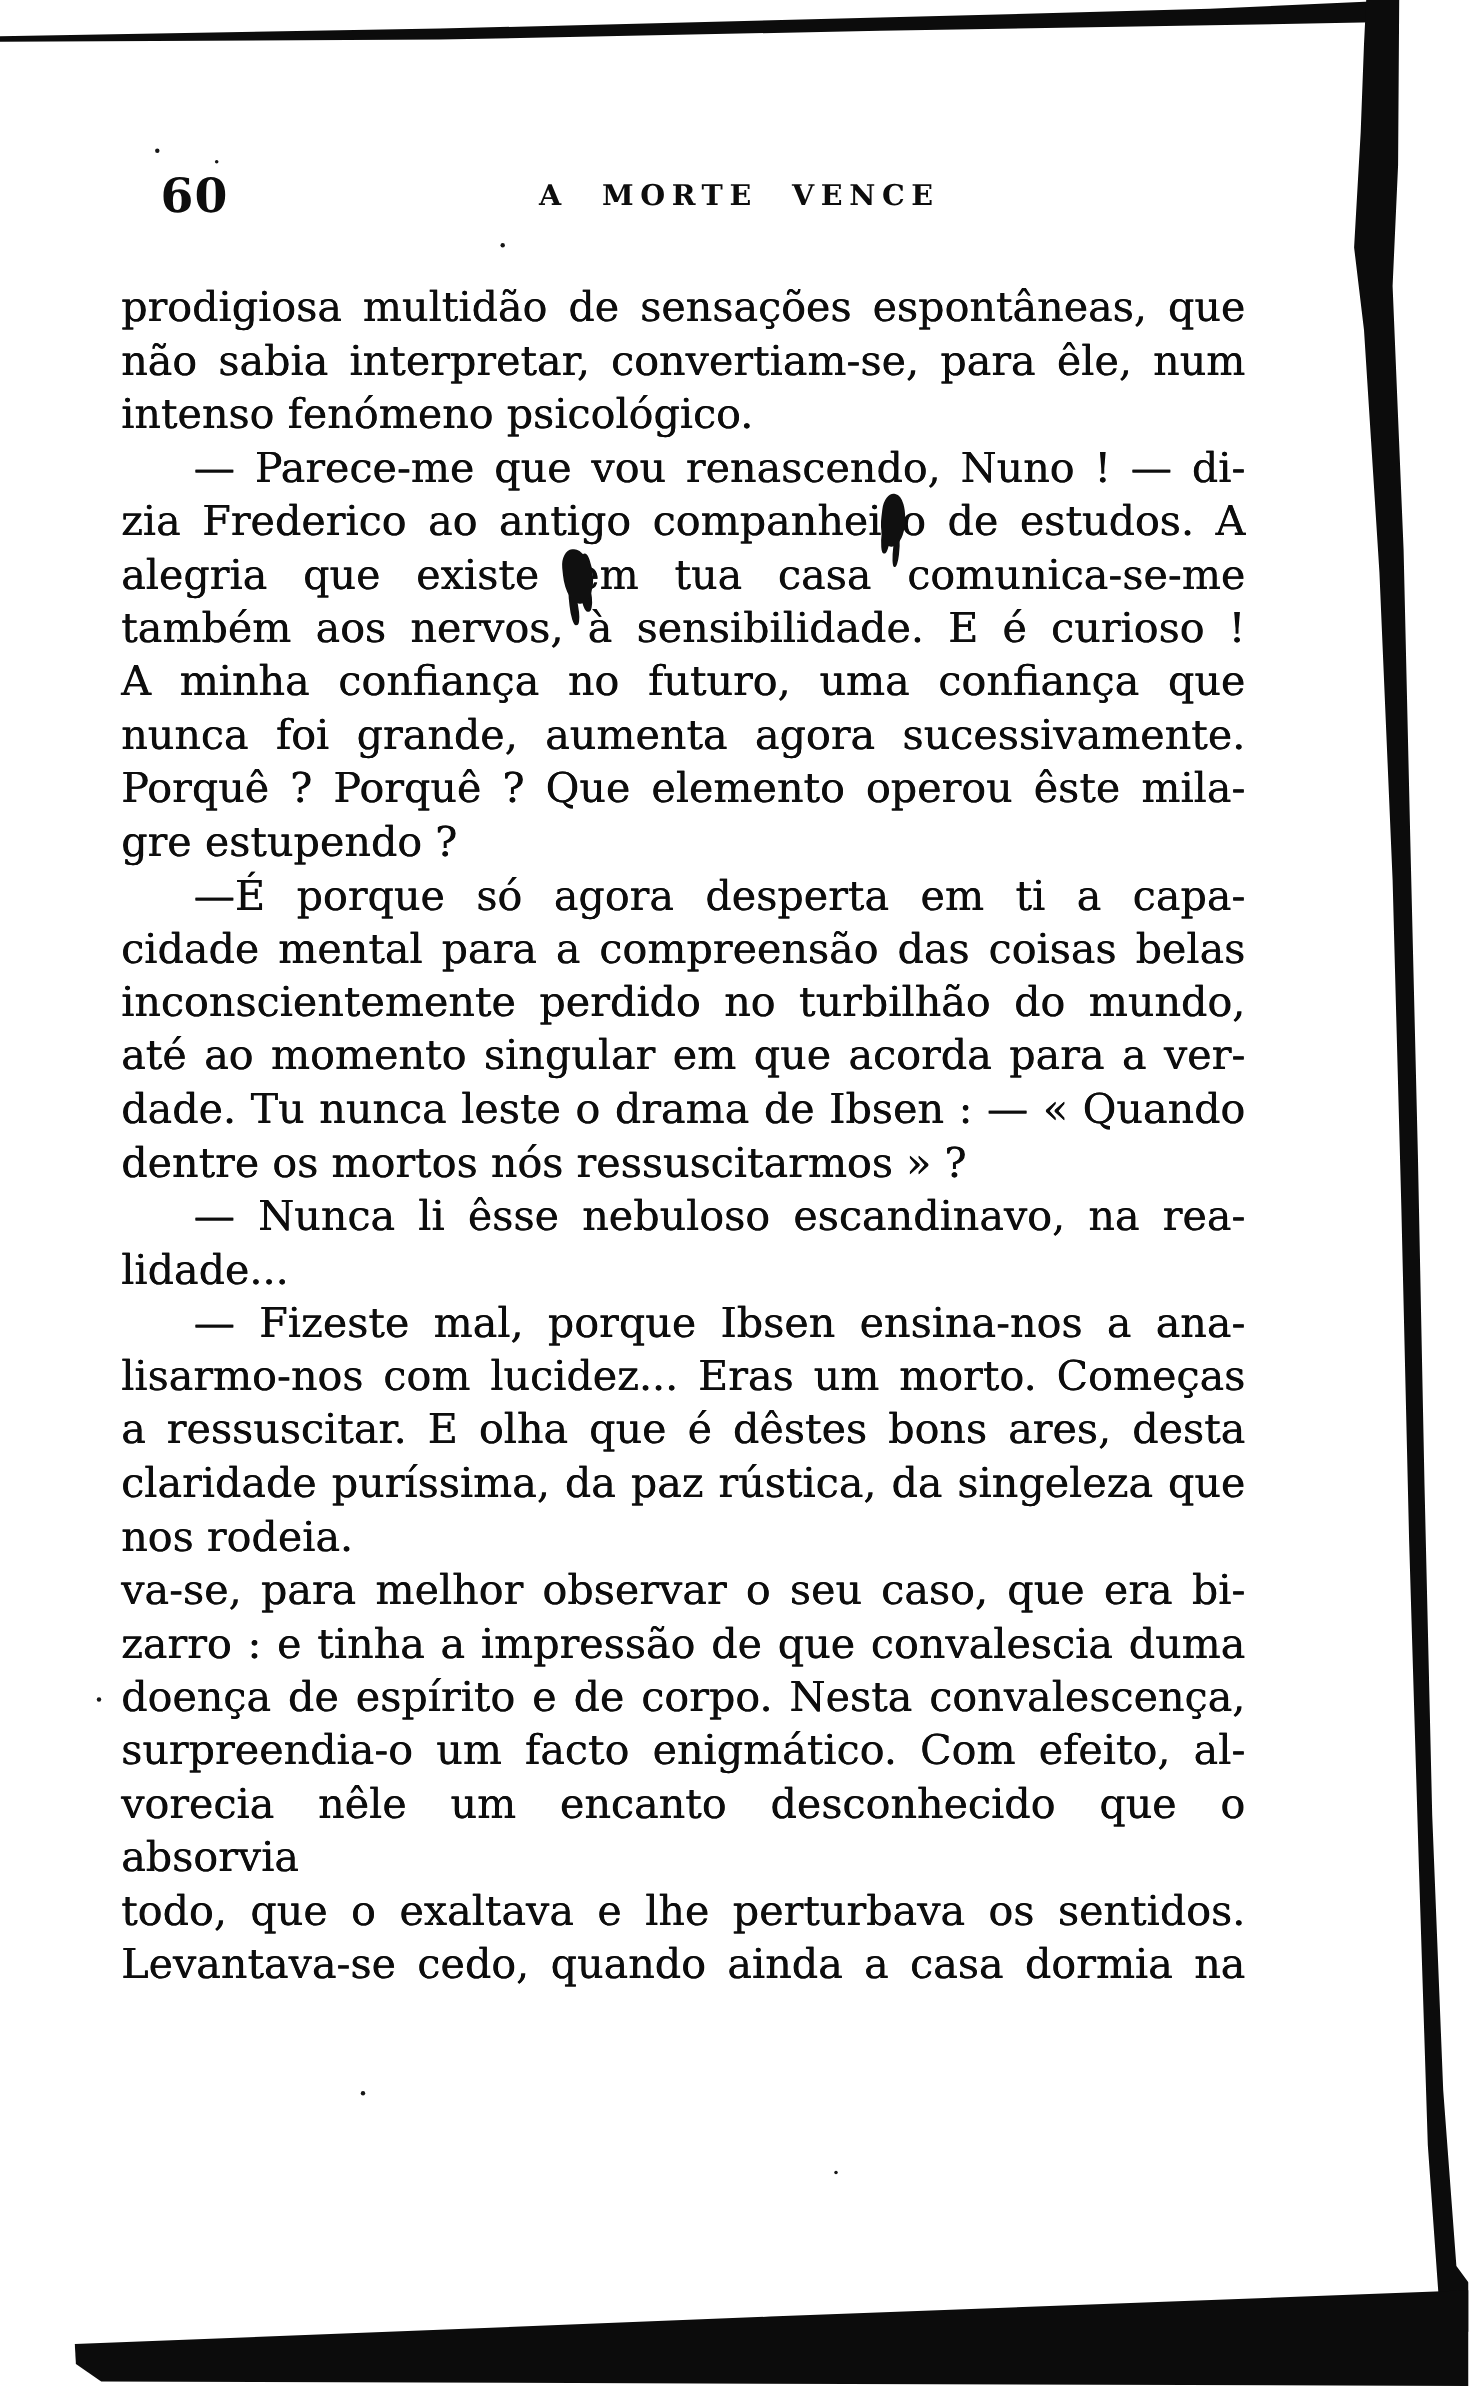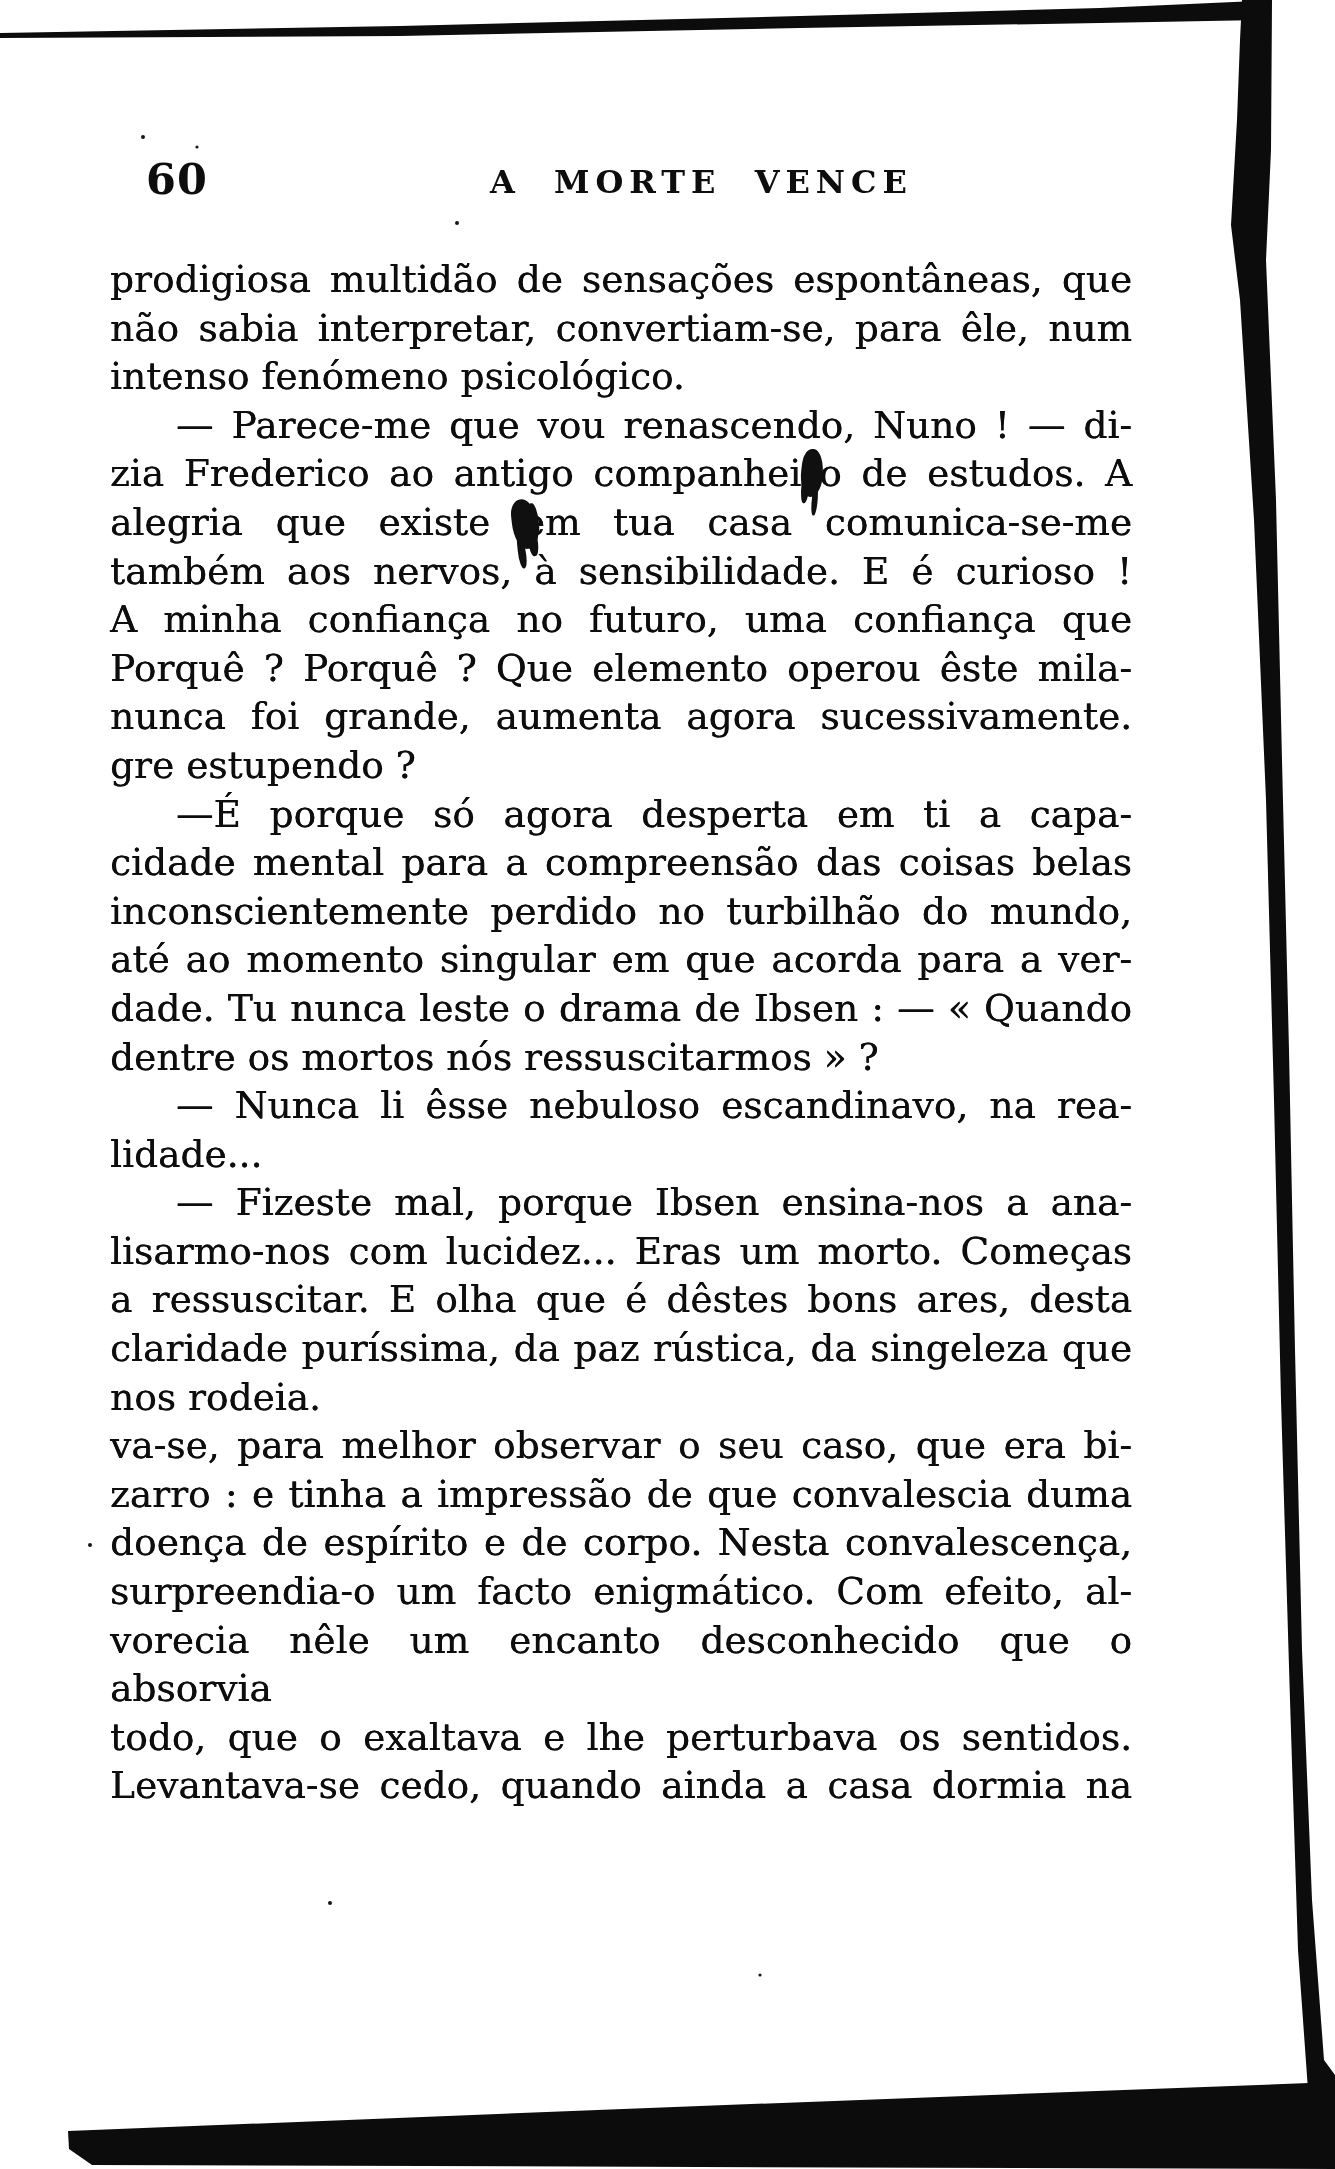--- a/index.html
+++ b/index.html
@@ -12,21 +12,21 @@
     color:#0d0d0d;
   }
   .page{position:absolute;inset:0;}
   
   .page-number{
     position:absolute;left:146px;top:154px;
     font-size:43px;font-weight:700;letter-spacing:1px;
   }
   .running-title{
     position:absolute;left:490px;top:163px;
-    font-size:32px;font-weight:700;
+    font-size:26px;font-weight:700;
     letter-spacing:6px;word-spacing:16px;
     white-space:nowrap;
   }
   
   .text-block{
     position:absolute;left:110px;top:255px;width:1022px;
     font-size:37.5px;line-height:48.6px;
     text-shadow:0.35px 0 0 currentColor;
   }
   .line{
@@ -77,22 +77,22 @@
 
   <div class="text-block">
       <div class="line"><span>prodigiosa multidão de sensações espontâneas, que</span></div>
       <div class="line"><span>não sabia interpretar, convertiam-se, para êle, num</span></div>
       <div class="line last"><span>intenso fenómeno psicológico.</span></div>
       <div class="line ind"><span>— Parece-me que vou renascendo, Nuno ! — di-</span></div>
       <div class="line"><span>zia Frederico ao antigo companheiro de estudos. A</span></div>
       <div class="line"><span>alegria que existe em tua casa comunica-se-me</span></div>
       <div class="line"><span>também aos nervos, à sensibilidade. E é curioso !</span></div>
       <div class="line"><span>A minha confiança no futuro, uma confiança que</span></div>
+      <div class="line"><span>nunca foi grande, aumenta agora sucessivamente.</span></div>
       <div class="line"><span>Porquê ? Porquê ? Que elemento operou êste mila-</span></div>
-      <div class="line"><span>nunca foi grande, aumenta agora sucessivamente.</span></div>
       <div class="line last"><span>gre estupendo ?</span></div>
       <div class="line ind"><span>—É porque só agora desperta em ti a capa-</span></div>
       <div class="line"><span>cidade mental para a compreensão das coisas belas</span></div>
       <div class="line"><span>inconscientemente perdido no turbilhão do mundo,</span></div>
       <div class="line"><span>até ao momento singular em que acorda para a ver-</span></div>
       <div class="line"><span>dade. Tu nunca leste o drama de Ibsen : — </span><span class="it">« Quando</span></div>
       <div class="line last"><span class="it">dentre os mortos nós ressuscitarmos » </span><span>?</span></div>
       <div class="line ind"><span>— Nunca li êsse nebuloso escandinavo, na rea-</span></div>
       <div class="line last"><span>lidade...</span></div>
       <div class="line ind"><span>— Fizeste mal, porque Ibsen ensina-nos a ana-</span></div>

